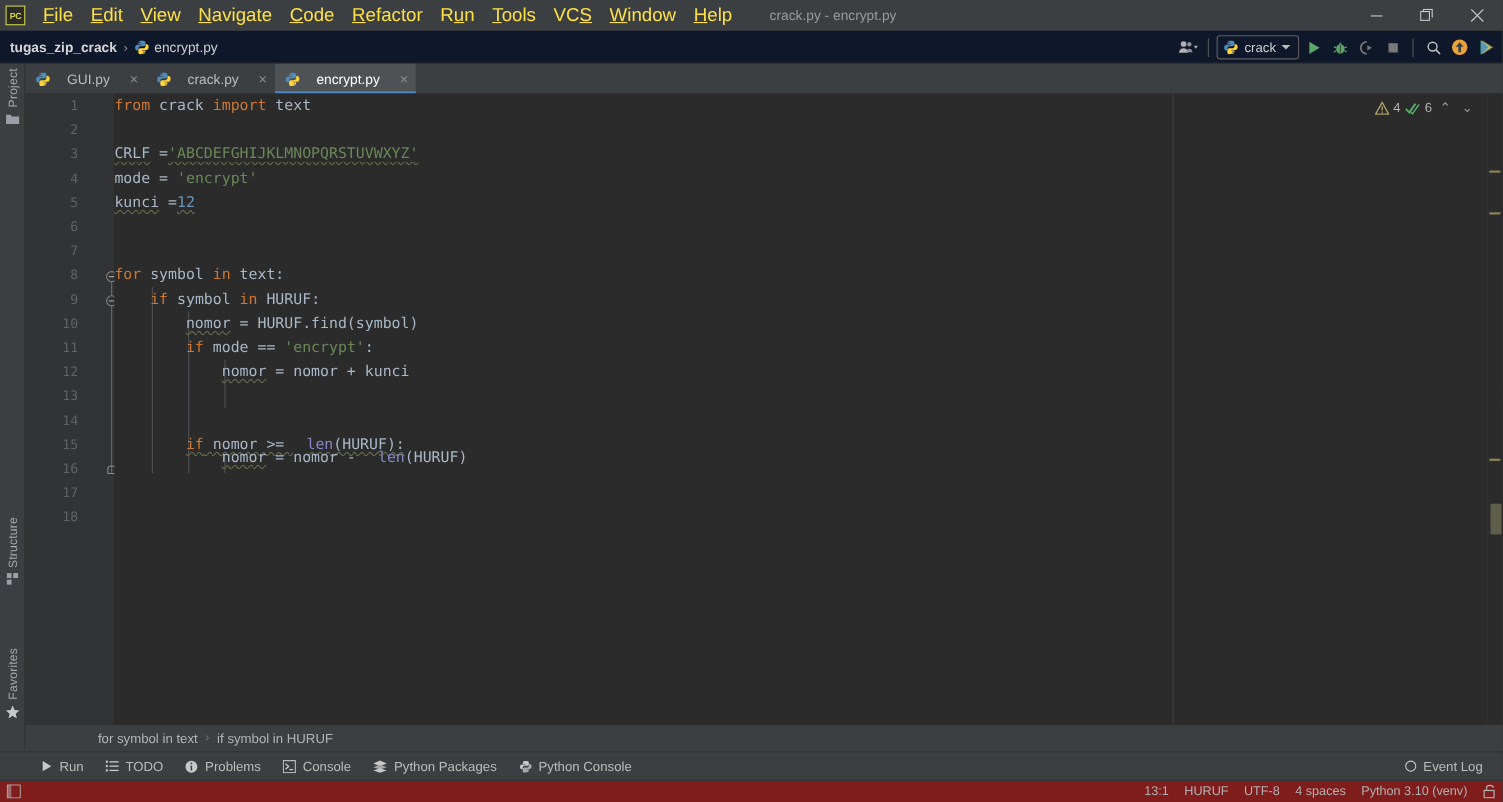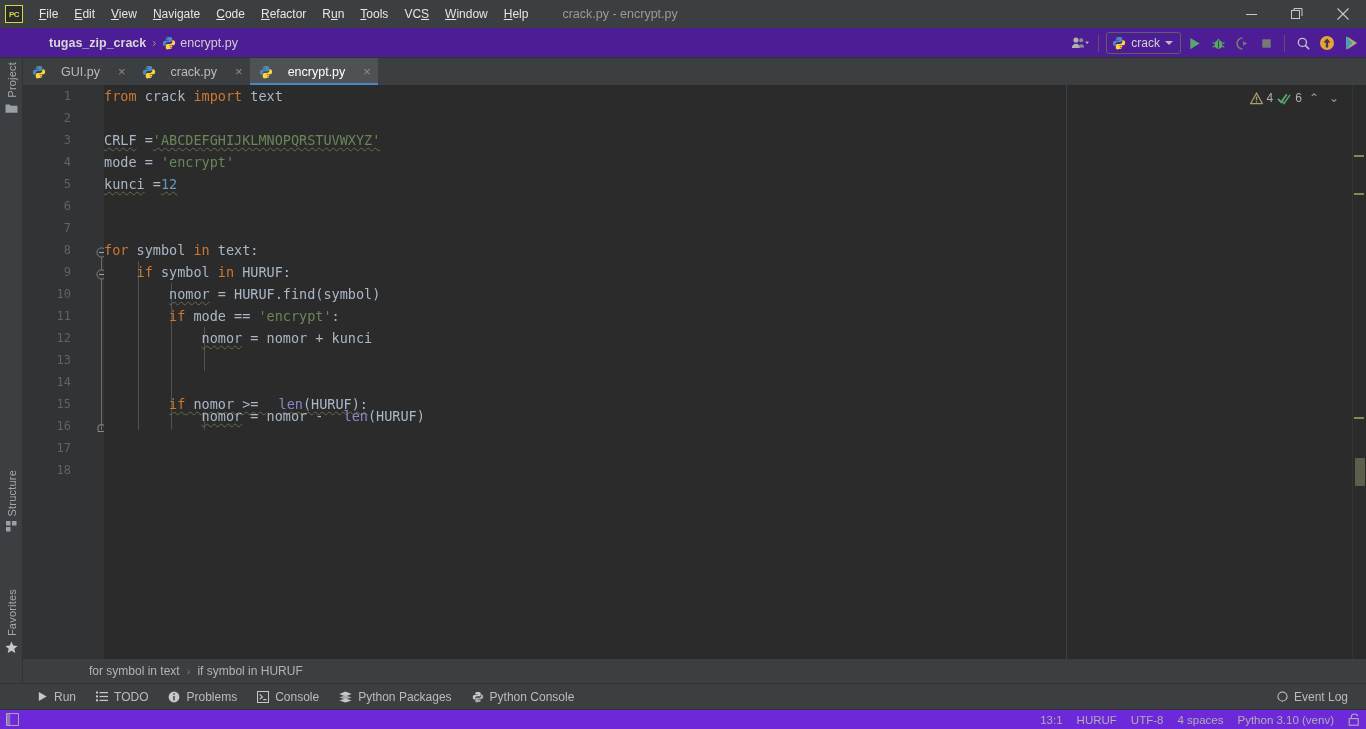--- a/index.html
+++ b/index.html
@@ -19,41 +19,41 @@
   }
   #pc-logo {
     width: 18px; height: 18px; margin-left: 5px; margin-right: 8px;
     background: #2b2b2b; border: 1px solid #d6d54b;
     color: #d6d54b; font-size: 8px; font-weight: bold;
     display: flex; align-items: center; justify-content: center;
     font-family: "Liberation Sans", sans-serif;
     letter-spacing: -0.5px;
   }
   .menu-item {
-    font-size: 12px; color: #e5e5e5;
+    font-size: 17px; color: #fde047;
     padding: 4px 8px; white-space: nowrap;
     font-family: "Liberation Sans", sans-serif;
   }
   .menu-item .mn { text-decoration: underline; }
   #win-title {
     font-size: 12.5px; color: #9a9a9a; margin-left: 26px; white-space: nowrap;
   }
   #wincontrols {
     position: absolute; right: 0; top: 0; height: 28px;
     display: flex; align-items: center;
   }
   .wc { width: 46px; height: 28px; display: flex; align-items: center; justify-content: center; }
   .wc svg { display: block; }
 
   
   #navbar {
     position: absolute; left: 0; top: 28px; width: 1366px; height: 30px;
-    background: #4c1d95;
+    background: #0f172a;
     border-bottom: 1px solid #323232;
-    display: flex; align-items: center; padding-left: 40px;
+    display: flex; align-items: center;
   }
   #breadcrumb-top { display: flex; align-items: center; padding-left: 9px; }
   .bc-seg { font-size: 12.5px; color: #cfcfcf; white-space: nowrap; }
   .bc-seg.bold { font-weight: bold; color: #d6d6d6; }
   .bc-sep { color: #8a8a8a; font-size: 12px; margin: 0 6px; }
   .pyfile-icon { width: 14px; height: 14px; margin-right: 4px; flex: 0 0 14px; }
 
   #toolbar-right {
     position: absolute; right: 4px; top: 0; height: 30px;
     display: flex; align-items: center; gap: 2px;
@@ -199,21 +199,21 @@
   }
   .bw {
     display: flex; align-items: center; gap: 6px;
     padding: 3px 10px; font-size: 12px; color: #bbbbbb; white-space: nowrap;
   }
   #bottombar-right { position: absolute; right: 8px; display: flex; align-items: center; }
 
   
   #statusbar {
     position: absolute; left: 0; top: 709px; width: 1366px; height: 20px;
-    background: #6d28d9; border-top: 1px solid #323232;
+    background: #7f1d1d; border-top: 1px solid #323232;
     display: flex; align-items: center;
   }
   #status-right {
     position: absolute; right: 6px; display: flex; align-items: center; gap: 14px;
   }
   .st { font-size: 11.5px; color: #b0b0b0; white-space: nowrap; }
   #status-left { padding-left: 6px; display: flex; align-items: center; }
 </style>
 </head>
 <body>

